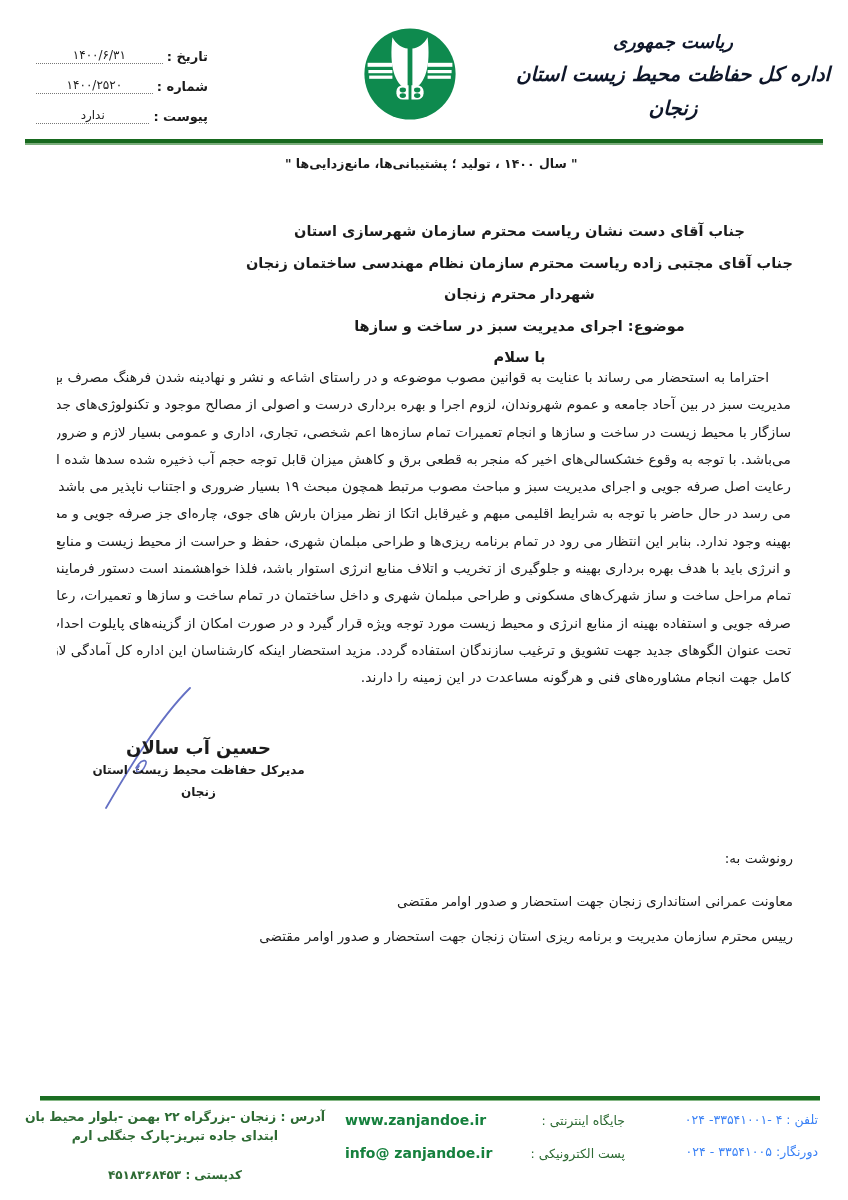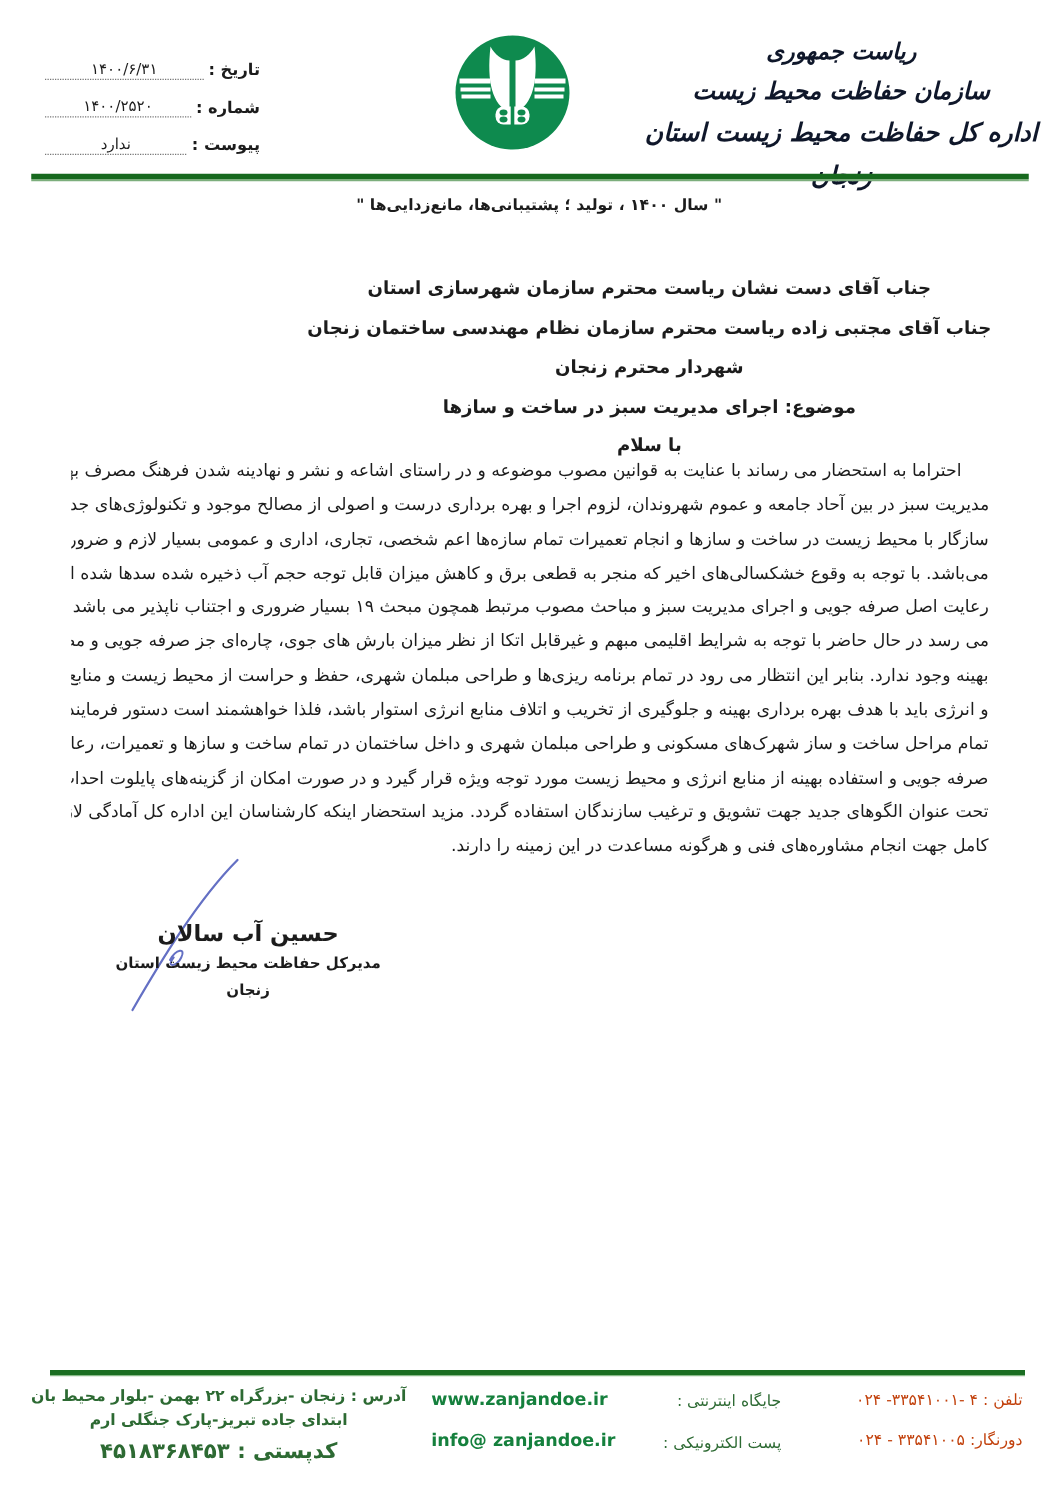--- a/index.html
+++ b/index.html
@@ -41,26 +41,26 @@
   .sign-name{font-size:18px;line-height:22px;}
   .sign-title{font-size:12px;line-height:22px;}
   .sign-svg{position:absolute;left:96px;top:684px;width:130px;height:128px;}
   
   .cc{position:absolute;right:55px;top:848px;text-align:right;font-size:13.5px;white-space:nowrap;}
   .cc-label{line-height:20px;margin-bottom:16px;}
   .cc-item{line-height:35px;}
   
   .f-address{position:absolute;left:20px;top:1107px;width:310px;text-align:center;
     color:#2d6a33;font-weight:bold;font-size:12.5px;line-height:19px;}
-  .f-postal{margin-top:7px;font-size:17px;}
+  .f-postal{margin-top:21px;font-size:12px;}
   .f-web{position:absolute;left:345px;top:1112px;width:280px;direction:rtl;color:#2d6a33;font-size:12.5px;}
   .f-row{display:flex;justify-content:space-between;align-items:center;margin-bottom:17px;}
   .f-val{direction:ltr;font-weight:bold;font-size:14px;color:#15803d;}
   .f-phone{position:absolute;right:30px;top:1112px;width:200px;text-align:right;
-    color:#c2410c;font-size:12.5px;direction:rtl;}
+    color:#3b82f6;font-size:12.5px;direction:rtl;}
   .f-prow{margin-bottom:17px;white-space:nowrap;}
 </style>
 </head>
 <body>
 
 <div class="page">
 
   <div class="meta">
     <div class="meta-row">
       <span class="m-label">تاریخ :</span>
@@ -94,21 +94,20 @@
       <rect x="8" y="55" width="30" height="4" fill="#ffffff"></rect>
       <rect x="9" y="62" width="29" height="4" fill="#ffffff"></rect>
       <rect x="82" y="46" width="31" height="5" fill="#ffffff"></rect>
       <rect x="82" y="55" width="30" height="4" fill="#ffffff"></rect>
       <rect x="82" y="62" width="29" height="4" fill="#ffffff"></rect>
     </svg>
   </div>
 
   <div class="letterhead">
     <div class="lh1">ریاست جمهوری</div>
-    <div class="lh2">سازمان حفاظت محیط زیست</div>
     <div class="lh3">اداره کل حفاظت محیط زیست استان زنجان</div>
   </div>
 
   <div class="rule-top"></div>
 
   <div class="slogan">" سال ۱۴۰۰ ، تولید ؛ پشتیبانی‌ها، مانع‌زدایی‌ها "</div>
 
   <div class="recipients">
     <div>
 
@@ -138,20 +137,28 @@
 
   <svg class="sign-svg" viewBox="0 0 130 128">
     <path d="M10,124 C32,86 62,36 94,4" fill="none" stroke="#6470c4" stroke-width="1.8" stroke-linecap="round"></path>
     <path d="M40,84 c5,-9 13,-10 9,-2 c-3,7 -13,9 -6,0" fill="none" stroke="#6470c4" stroke-width="1.6" stroke-linecap="round"></path>
   </svg>
   <div class="sign">
     <div class="sign-name">حسین آب سالان</div>
     <div class="sign-title">مدیرکل حفاظت محیط زیست استان زنجان</div>
   </div>
 
+  <div class="cc">
+    <div class="cc-label">رونوشت به:</div>
+    <div>
+
+    <div class="cc-item">معاونت عمرانی استانداری زنجان جهت استحضار و صدور اوامر مقتضی</div>
+        <div class="cc-item">رییس محترم سازمان مدیریت و برنامه ریزی استان زنجان جهت استحضار و صدور اوامر مقتضی</div>
+      </div>
+  </div>
 
   <div class="footer-rule"></div>
 
   <div class="f-address">
     <div>آدرس : زنجان -بزرگراه ۲۲ بهمن -بلوار محیط بان</div>
     <div>ابتدای جاده تبریز-پارک جنگلی ارم</div>
     <div class="f-postal">کدپستی : ۴۵۱۸۳۶۸۴۵۳</div>
   </div>
 
   <div class="f-web">

